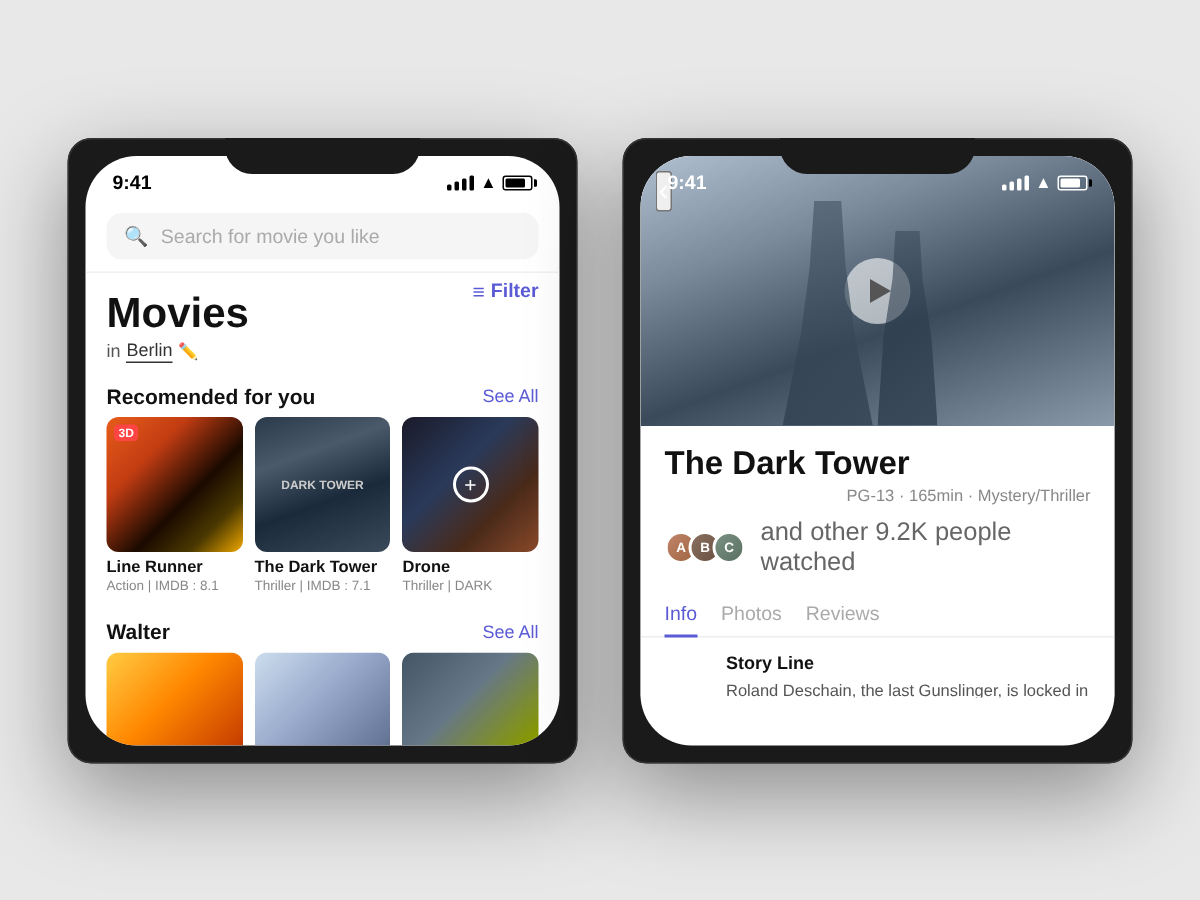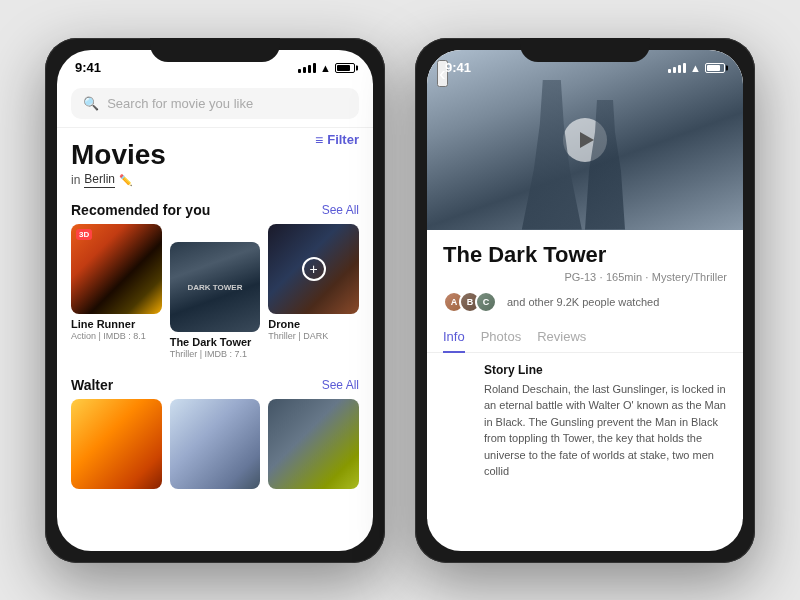--- a/index.html
+++ b/index.html
@@ -11,23 +11,23 @@
       align-items: center;
       justify-content: center;
       gap: 30px;
       font-family: -apple-system, BlinkMacSystemFont, 'Segoe UI', sans-serif;
       overflow: hidden;
     }
 
     
     .phone-frame {
       width: 340px;
-      height: 525px;
+      height: 417px;
       background: #1a1a1a;
-      border-radius: 32px;
+      border-radius: 16px;
       position: relative;
       padding: 12px;
       box-shadow: 0 20px 60px rgba(0,0,0,0.4), inset 0 0 0 1px #333;
     }
     .phone-screen {
       width: 100%;
       height: 100%;
       background: #fff;
       border-radius: 34px;
       overflow: hidden;
@@ -129,21 +129,20 @@
     .movie-poster {
       width: 100%; height: 90px; border-radius: 8px;
       overflow: hidden; position: relative;
       display: flex; align-items: center; justify-content: center;
     }
     .poster-blade {
       background: linear-gradient(135deg, #e85d1a 0%, #c23c12 30%, #1a0a00 60%, #4a3800 80%, #f0a800 100%);
     }
     .poster-darktower {
       background: linear-gradient(160deg, #2a3a4a 0%, #4a5a6a 30%, #1a2a3a 60%, #3a4a5a 100%);
-      margin-top: 18px;
     }
     .poster-drone {
       background: linear-gradient(135deg, #1a1a2a 0%, #2a3a5a 40%, #4a2a1a 70%, #8a4a2a 100%);
     }
     .badge-3d {
       position: absolute; top: 5px; left: 5px;
       background: #ff4444; color: #fff; font-size: 8px; font-weight: 700;
       padding: 1px 3px; border-radius: 3px;
     }
     .crosshair {
@@ -199,21 +198,21 @@
     .avatar-stack { display: flex; }
     .avatar {
       width: 22px; height: 22px; border-radius: 50%;
       border: 2px solid #fff; margin-right: -6px;
       overflow: hidden; display: flex; align-items: center; justify-content: center;
       font-size: 9px; color: #fff; font-weight: 600;
     }
     .av1 { background: linear-gradient(135deg, #c0856a, #a06540); }
     .av2 { background: linear-gradient(135deg, #8a7060, #6a5040); }
     .av3 { background: linear-gradient(135deg, #7a9080, #5a7060); }
-    .watchers-text { font-size: 11px; color: #666; margin-left: 10px; }
+    .watchers-text { font-size: 17px; color: #666; margin-left: 10px; }
 
     
     .tabs-row {
       display: flex; border-bottom: 1px solid #eee;
       margin: 0 -16px; padding: 0 16px;
     }
     .tab-item {
       padding: 6px 16px 8px 0; font-size: 13px;
       color: #aaa; font-weight: 500; cursor: pointer; position: relative;
     }

